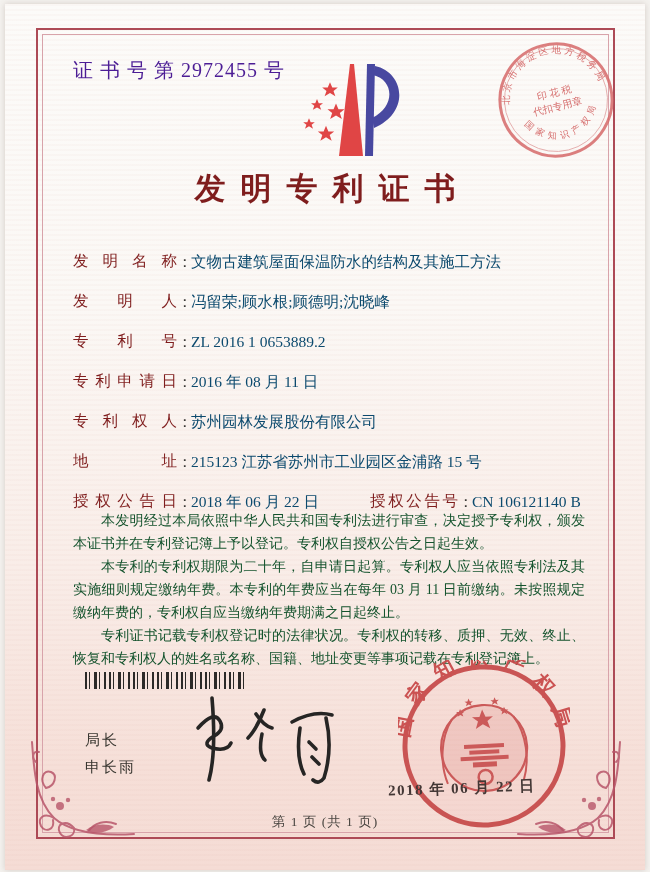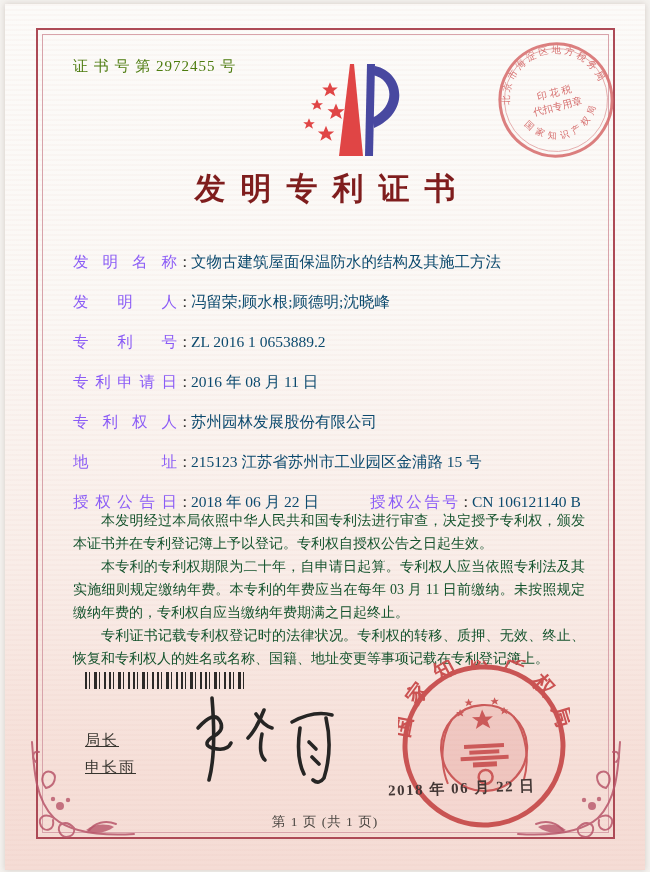--- a/index.html
+++ b/index.html
@@ -11,46 +11,46 @@
            background:linear-gradient(180deg,#fcfbf9 0%,#fbf8f5 35%,#f9ede8 65%,#f6dfd8 88%,#f5dcd5 100%);
            box-shadow:0 0 6px rgba(120,90,80,.25); }
   #paper::after { content:""; position:absolute; inset:0;
            background:repeating-linear-gradient(180deg, rgba(214,160,150,.05) 0 2px, transparent 2px 5px); }
   
   .frame-outer { position:absolute; left:36px; top:28px; right:35px; bottom:33px;
            border:2.5px solid #ad4a56; }
   .frame-inner { position:absolute; left:42px; top:34px; right:41px; bottom:39px;
            border:1px solid #d8a3aa; }
   .abs { position:absolute; }
-  .cert-no { left:73px; top:57px; font-size:15px; letter-spacing:1px; color:#4d7c0f; }
+  .cert-no { left:73px; top:57px; font-size:20px; letter-spacing:1px; color:#4c1d95; }
   .title { left:0; right:0; top:168px; text-align:center; font-size:31px; font-weight:bold;
            color:#7f1d1d; letter-spacing:15px; text-indent:15px; }
   
   .fields { left:73px; top:250px; right:58px; font-size:15.5px; color:#3a3936; }
   .frow { margin-bottom:16px; line-height:24px; position:relative; white-space:nowrap; }
   .f-label { display:inline-block; width:104px; text-align:justify; text-align-last:justify;
-           vertical-align:top; color:#8b5cf6; }
+           vertical-align:top; color:#7f1d1d;font-family:Liberation Mono, monospace; }
   .f-colon { display:inline-block; width:14px; }
   .f-value { color:#0c4a6e; }
   .pair2 { position:absolute; left:297px; top:0; }
   .pair2 .f-label { width:88px; }
   
   .bodytext { left:73px; top:509px; width:512px; font-size:14px; line-height:23px;
            color:#14532d; text-align:justify; }
   .bodytext p { text-indent:2em; }
   
   .barcode { left:85px; top:672px; width:160px; height:17px;
            background:repeating-linear-gradient(90deg,
              #2c2a28 0 2px, transparent 2px 4px,
              #2c2a28 4px 5px, transparent 5px 9px,
              #2c2a28 9px 12px, transparent 12px 14px,
              #2c2a28 14px 15px, transparent 15px 19px,
              #2c2a28 19px 21px, transparent 21px 24px); }
   .director { left:85px; top:726px; font-family:"Liberation Sans", sans-serif;
-           font-size:15px; color:#37352f; line-height:27px; letter-spacing:2px;text-decoration:underline; }
+           font-size:15px; color:#37352f; line-height:27px; letter-spacing:2px; }
   .signature { left:168px; top:688px; }
   .seal-top { left:492px; top:36px; width:128px; height:128px; opacity:.85; }
   .seal-bottom { left:398px; top:660px; width:172px; height:172px; opacity:.93; }
   .seal-date { left:388px; top:779px; font-size:15px; font-weight:bold; color:#433735;
            letter-spacing:1.5px; transform:rotate(-2deg); }
   .footer { left:0; right:0; top:813px; text-align:center; font-size:13.5px; color:#4b4742;
            letter-spacing:1px; }
   .ornament { pointer-events:none; }
   .orn-left { left:24px; top:740px; }
   .orn-right { left:516px; top:740px; transform:scaleX(-1); }

